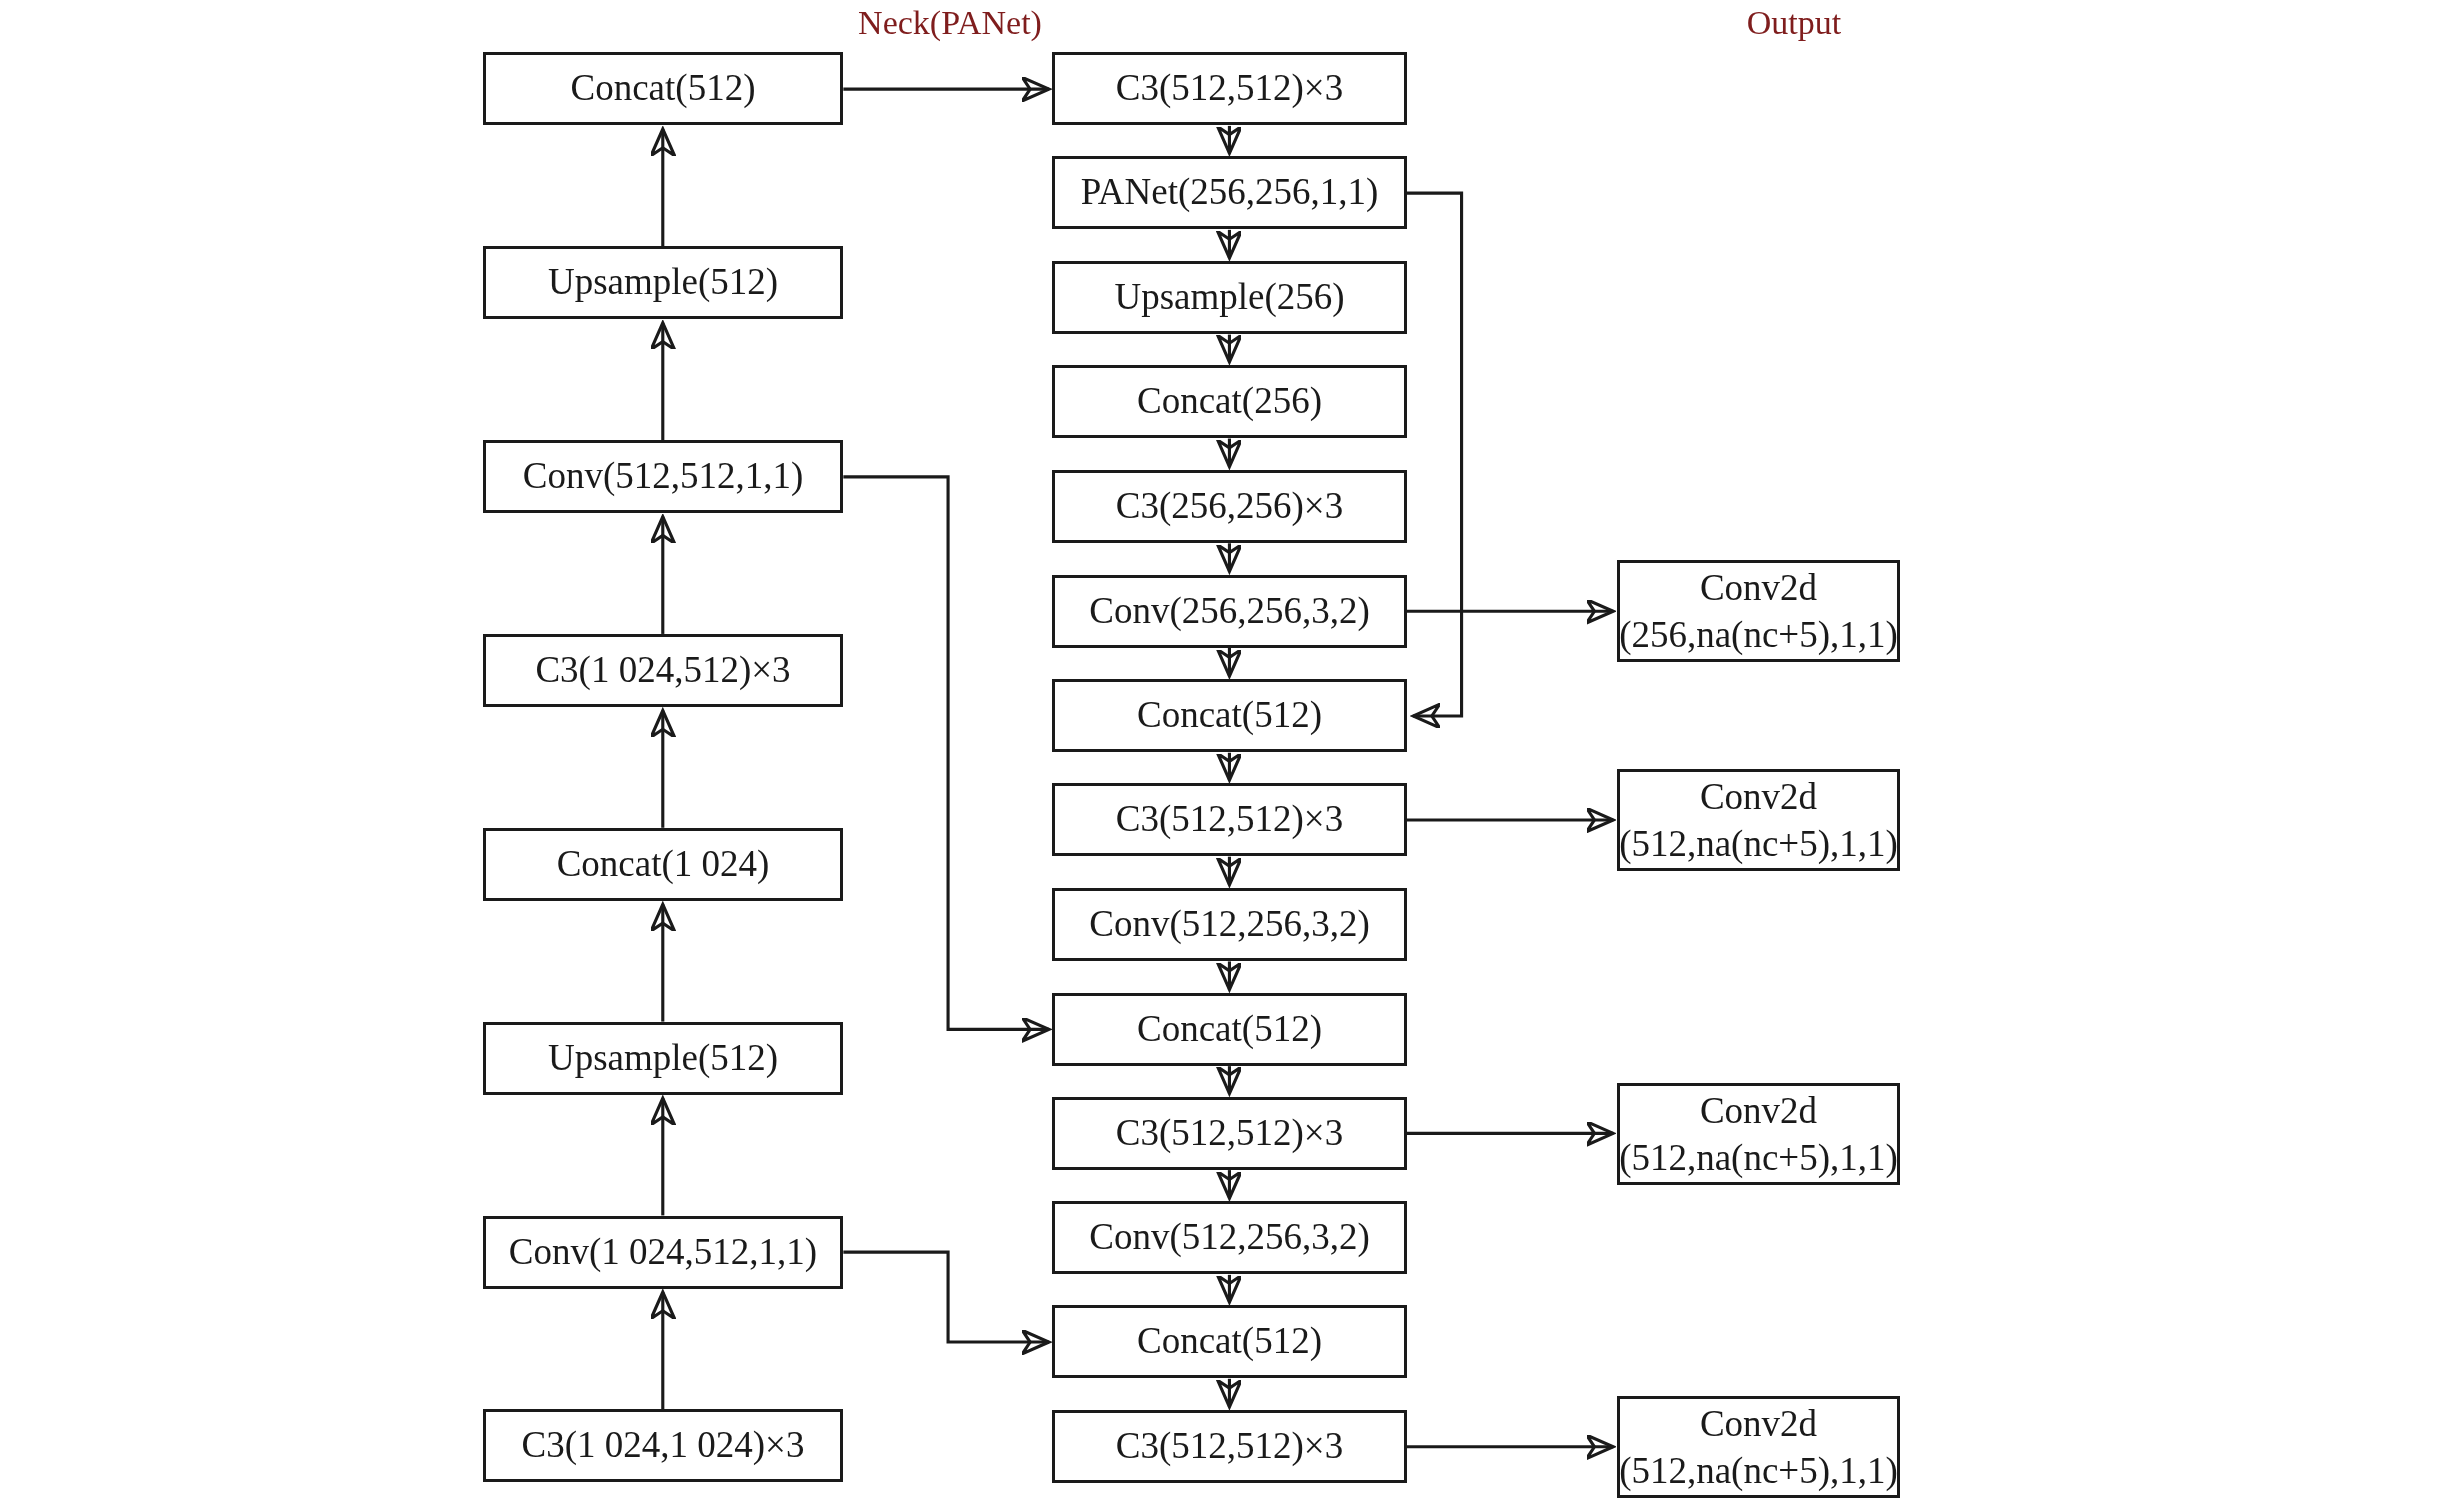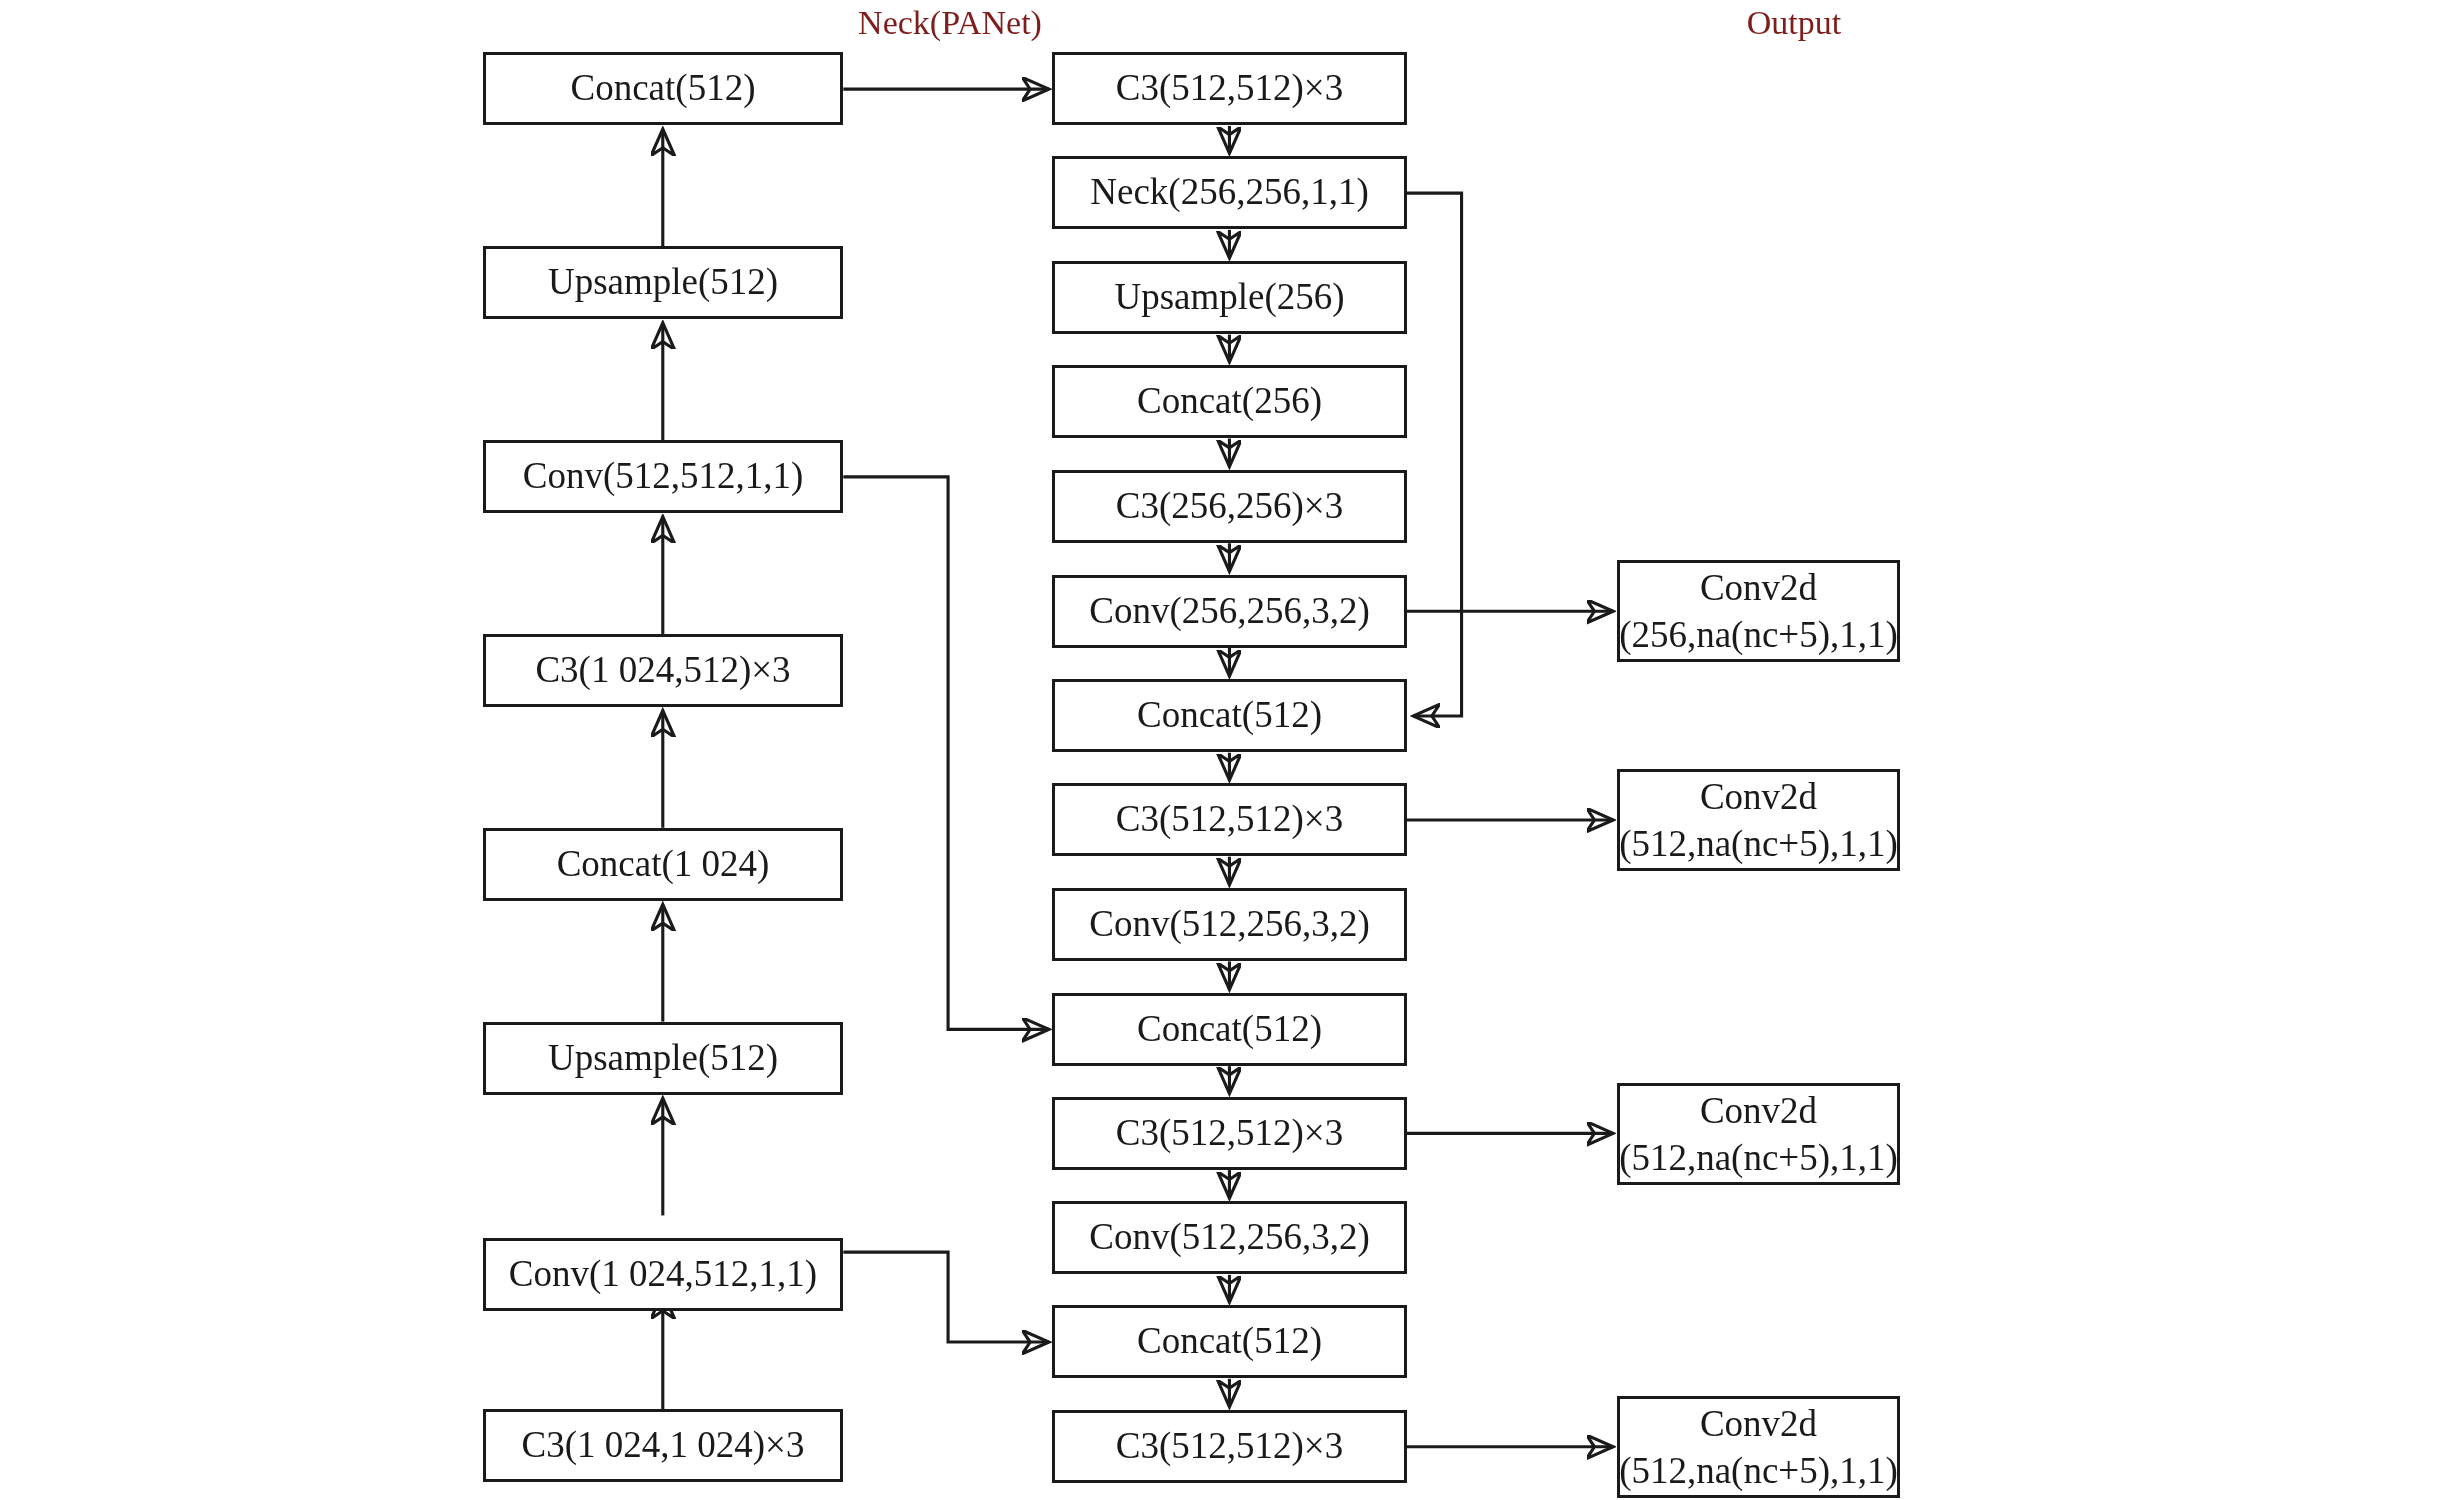--- a/index.html
+++ b/index.html
@@ -88,25 +88,25 @@
 
   <div class="section-title" style="left:950px;">Neck(PANet)</div>
   <div class="section-title" style="left:1794px;">Output</div>
 
   <div class="node left-col" style="top:52px;">Concat(512)</div>
   <div class="node left-col" style="top:246px;">Upsample(512)</div>
   <div class="node left-col" style="top:440px;">Conv(512,512,1,1)</div>
   <div class="node left-col" style="top:634px;">C3(1 024,512)×3</div>
   <div class="node left-col" style="top:828px;">Concat(1 024)</div>
   <div class="node left-col" style="top:1022px;">Upsample(512)</div>
-  <div class="node left-col" style="top:1216px;margin-top:22px;">Conv(1 024,512,1,1)</div>
+  <div class="node left-col" style="top:1216px;">Conv(1 024,512,1,1)</div>
   <div class="node left-col" style="top:1409px;">C3(1 024,1 024)×3</div>
 
   <div class="node mid-col" style="top:52px;">C3(512,512)×3</div>
-  <div class="node mid-col" style="top:156px;">Neck(256,256,1,1)</div>
+  <div class="node mid-col" style="top:156px;">PANet(256,256,1,1)</div>
   <div class="node mid-col" style="top:261px;text-align:right;">Upsample(256)</div>
   <div class="node mid-col" style="top:365px;">Concat(256)</div>
   <div class="node mid-col" style="top:470px;">C3(256,256)×3</div>
   <div class="node mid-col" style="top:575px;">Conv(256,256,3,2)</div>
   <div class="node mid-col" style="top:679px;">Concat(512)</div>
   <div class="node mid-col" style="top:783px;">C3(512,512)×3</div>
   <div class="node mid-col" style="top:888px;">Conv(512,256,3,2)</div>
   <div class="node mid-col" style="top:993px;">Concat(512)</div>
   <div class="node mid-col" style="top:1097px;">C3(512,512)×3</div>
   <div class="node mid-col" style="top:1201px;">Conv(512,256,3,2)</div>

